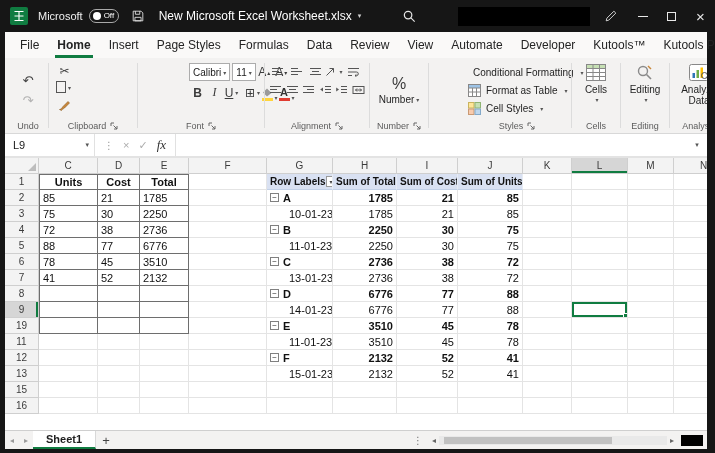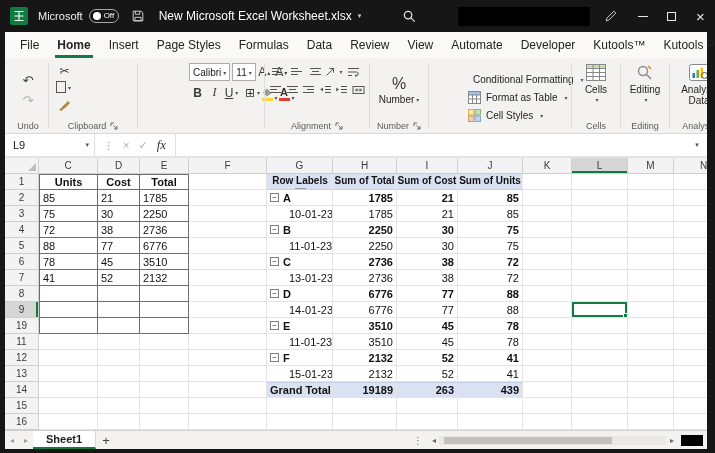--- a/index.html
+++ b/index.html
@@ -112,21 +112,21 @@
   .tri { position:absolute; right:2px; bottom:2px; width:0; height:0; border-left:8px solid transparent; border-bottom:8px solid #BDBDBD; }
   .gch { flex:0 0 auto; background:#F3F3F3; border-right:1px solid #CFCFCF; border-bottom:1px solid #CFCFCF; font-size:10px; color:#3b3b3b; display:flex; align-items:center; justify-content:center; cursor:pointer; }
   .gch.sel { background:#D6D6D6; box-shadow:inset 0 -2px 0 #107C41; }
   .grh { flex:0 0 34px; background:#F3F3F3; border-right:1px solid #CFCFCF; border-bottom:1px solid #CFCFCF; font-size:10px; color:#3b3b3b; display:flex; align-items:center; justify-content:center; cursor:pointer; }
   .grh.sel { background:#D6D6D6; box-shadow:inset -2px 0 0 #107C41; }
   .gc { flex:0 0 auto; border-right:1px solid #E4E4E4; border-bottom:1px solid #E4E4E4; font-size:11px; line-height:14px; color:#111; display:flex; align-items:center; padding:0 3px; overflow:hidden; white-space:nowrap; position:relative; cursor:cell; }
   .lt { border-right-color:#6E6E6E; border-bottom-color:#6E6E6E;text-align:center; }
   .ltl { border-left:1px solid #6E6E6E; }
   .ltt { border-top:1px solid #6E6E6E; }
   .lth { font-weight:bold; justify-content:center; }
-  .ph { background:#D9E1F2; font-weight:bold; font-size:10px; border-bottom-color:#C2D1E8; border-right-color:#E6EBF4;flex-direction:column; }
+  .ph { background:#D9E1F2; font-weight:bold; font-size:10px; border-bottom-color:#C2D1E8; border-right-color:#E6EBF4; }
   .phg { justify-content:space-between; padding-right:2px; }
   .dd { width:11px; height:11px; border:1px solid #9A9A9A; background:#fff; color:#444; font-size:6px; display:flex; align-items:center; justify-content:center; flex:0 0 auto; cursor:pointer; }
   .pg { font-weight:bold; }
   .cbox { width:9px; height:9px; border:1px solid #808080; background:#fff; color:#333; font-size:8px; line-height:7px; font-weight:normal; display:inline-flex; align-items:center; justify-content:center; margin-right:4px; flex:0 0 auto; cursor:pointer; }
   .pd { padding-left:22px; }
   .pn { justify-content:flex-end; }
   .pb { font-weight:bold; }
   .pt { background:#D9E1F2; font-weight:bold; border-top:1px solid #C2D1E8; }
   .ptbg { background:#D9E1F2; border-top:1px solid #C2D1E8; }
   .selcell { box-shadow:inset 0 0 0 2px #107C41; }
@@ -293,20 +293,28 @@
                     <span class="cbar" style="background:#FFD43B"></span>
                   </span>
                 <span class="dds">▾</span>
               </span>
               <span class="rbtn14 colbtn">
                 <span class="fca">A<span class="cbar" style="background:#E03C31"></span></span>
                 <span class="dds">▾</span>
               </span>
             </div>
           </div>
+          <div class="rg-label">
+            <span>Font</span>
+            <span class="launcher">
+                <svg width="8" height="8" fill="none" stroke="#666">
+                  <path d="M1 1h3M1 1v3M3.5 3.5L7 7M7 4v3H4"></path>
+                </svg>
+              </span>
+          </div>
         </div>
         <div class="vsep"></div>
 
         <div class="rgroup g-align">
           <div class="rg-body alignbody">
             <div class="arow">
               <span class="alico">
                   <svg width="13" height="10" stroke="#555">
                     <path d="M1 1.5h11M1 4.5h7M1 7.5h11"></path>
                   </svg>
@@ -423,20 +431,28 @@
             <span class="style-row">
               <svg width="13" height="13">
                   <rect x="0.5" y="0.5" width="5.5" height="5.5" fill="#FFE699" stroke="#c9b45e"></rect>
                   <rect x="7" y="0.5" width="5.5" height="5.5" fill="#C6E0B4" stroke="#8fb573"></rect>
                   <rect x="0.5" y="7" width="5.5" height="5.5" fill="#F8CBAD" stroke="#c99a74"></rect>
                   <rect x="7" y="7" width="5.5" height="5.5" fill="#BDD7EE" stroke="#83a9c9"></rect>
                 </svg>
               <span>Cell Styles</span>
                 <span class="dds">▾</span>
             </span>
+          </div>
+          <div class="rg-label">
+            <span>Styles</span>
+            <span class="launcher">
+                <svg width="8" height="8" fill="none" stroke="#666">
+                  <path d="M1 1h3M1 1v3M3.5 3.5L7 7M7 4v3H4"></path>
+                </svg>
+              </span>
           </div>
         </div>
         <div class="vsep"></div>
 
         <div class="rgroup g-big">
           <div class="rg-body">
             <span class="bigbtn">
               <svg width="20" height="17">
                   <rect x="0.5" y="0.5" width="19" height="16" fill="#fff" stroke="#888"></rect>
                   <rect x="0.5" y="0.5" width="19" height="4" fill="#C6E0B4" stroke="#888"></rect>
@@ -730,35 +746,20 @@
           <div class="grow">
             <div class="grh">13</div>
             <div class="gc" style="width: 59px;"></div>
             <div class="gc" style="width: 42px;"></div>
             <div class="gc" style="width: 49px;"></div>
             <div class="gc" style="width: 78px;"></div>
             <div class="gc pd" style="width: 66px;">15-01-23</div>
             <div class="gc pn" style="width: 64px;">2132</div>
             <div class="gc pn" style="width: 61px;">52</div>
             <div class="gc pn" style="width: 65px;">41</div>
-            <div class="gc" style="width: 49px;"></div>
-            <div class="gc" style="width: 56px;"></div>
-            <div class="gc" style="width: 46px;"></div>
-            <div class="gc" style="width: 60px;"></div>
-          </div>
-          <div class="grow">
-            <div class="grh">14</div>
-            <div class="gc" style="width: 59px;"></div>
-            <div class="gc" style="width: 42px;"></div>
-            <div class="gc" style="width: 49px;"></div>
-            <div class="gc" style="width: 78px;"></div>
-            <div class="gc pt" style="width: 66px;">Grand Total</div>
-            <div class="gc pn pb ptbg" style="width: 64px;">19189</div>
-            <div class="gc pn pb ptbg" style="width: 61px;">263</div>
-            <div class="gc pn pb ptbg" style="width: 65px;">439</div>
             <div class="gc" style="width: 49px;"></div>
             <div class="gc" style="width: 56px;"></div>
             <div class="gc" style="width: 46px;"></div>
             <div class="gc" style="width: 60px;"></div>
           </div>
           <div class="grow">
             <div class="grh">15</div>
             <div class="gc" style="width: 59px;"></div>
             <div class="gc" style="width: 42px;"></div>
             <div class="gc" style="width: 49px;"></div>

